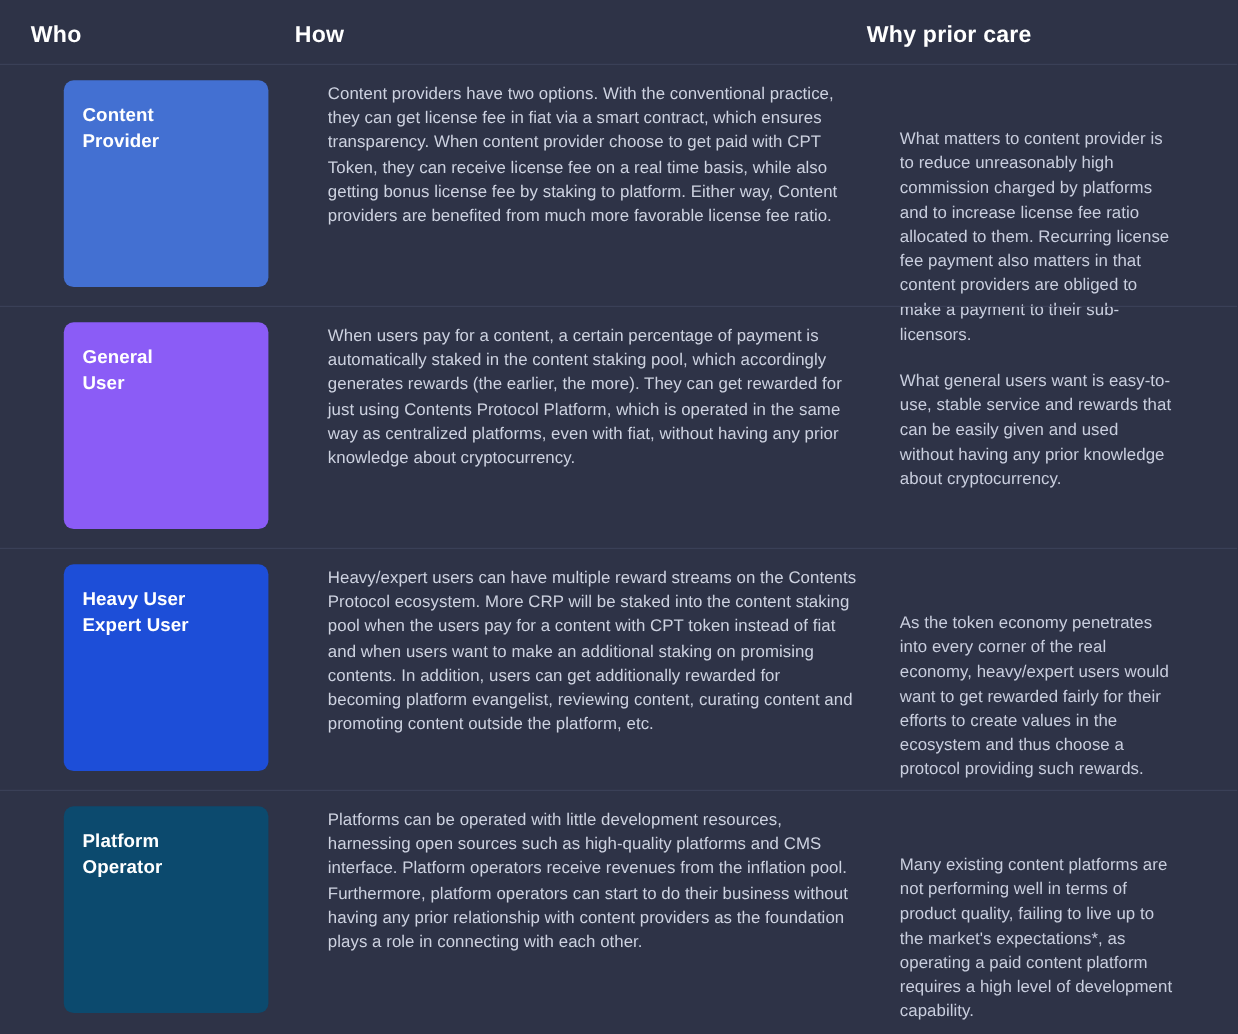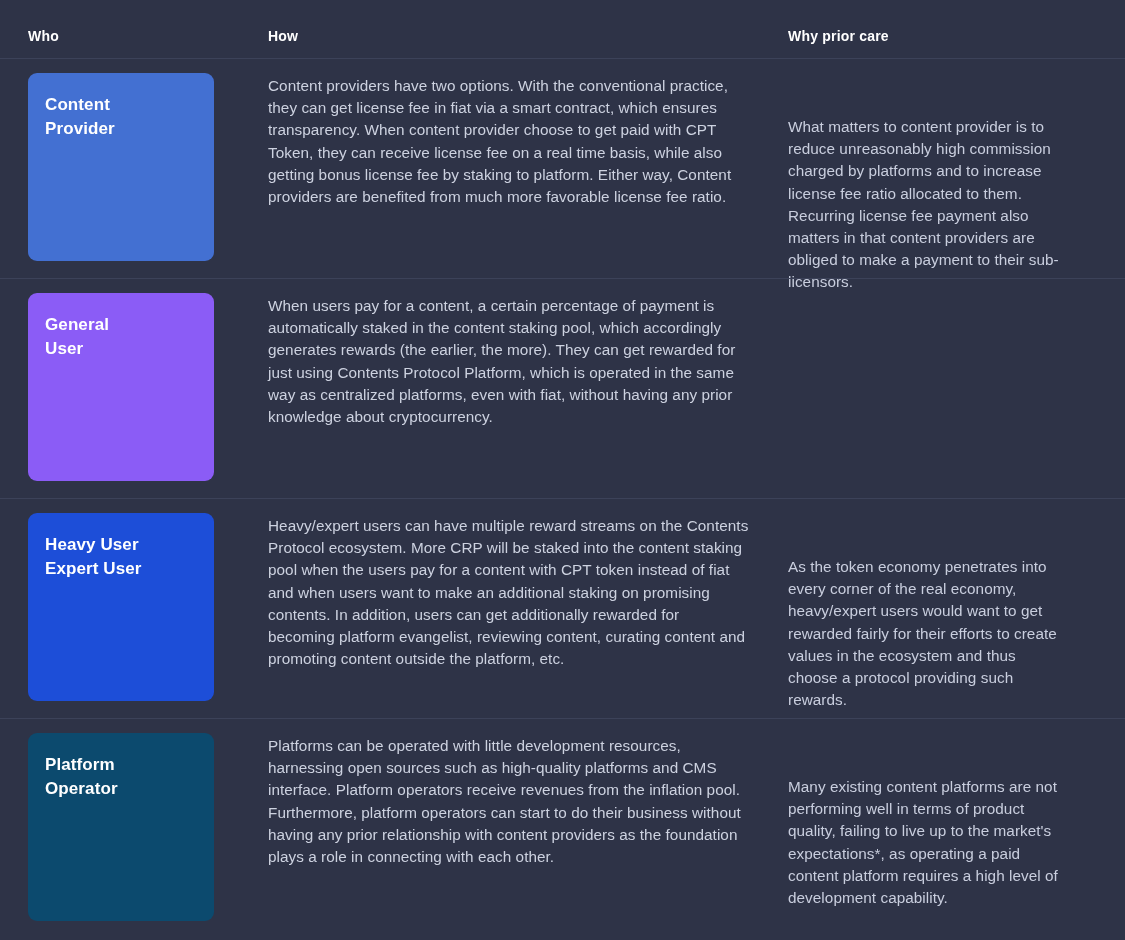--- a/index.html
+++ b/index.html
@@ -26,21 +26,21 @@
     align-items: flex-end;
     height: 58px;
     padding: 0 28px;
   }
   .col-who   { width: 220px; flex: 0 0 220px; }
   .col-how   { width: 530px; flex: 0 0 530px; }
   .col-why   { flex: 1 1 auto; }
 
   .header-cell {
     color: #ffffff;
-    font-size: 14px;
+    font-size: 21px;
     font-weight: bold;
     letter-spacing: 0.2px;
     padding-bottom: 14px;
   }
   .col-how.header-cell { padding-left: 20px; }
   .col-why.header-cell { padding-left: 10px; }
 
   
   .table-row {
     display: flex;
@@ -51,20 +51,21 @@
   .row-1 { height: 220px; }
   .row-2 { height: 220px; }
   .row-3 { height: 220px; }
   .row-4 { height: 222px; }
 
   .who-cell {
     width: 220px;
     flex: 0 0 220px;
     padding-top: 14px;
     padding-bottom: 16px;
+    margin-left: 30px;
   }
 
   .persona-card {
     width: 186px;
     height: 188px;
     border-radius: 9px;
     padding: 20px 16px 0 17px;
     color: #ffffff;
     font-size: 17px;
     font-weight: bold;
@@ -116,20 +117,23 @@
   </div>
 
   <div class="table-row row-2">
     <div class="who-cell">
       <div class="persona-card" style="background: #8b5cf6;">General
 User</div>
     </div>
     <div class="how-cell">
       <p class="body-text">When users pay for a content, a certain percentage of payment is automatically staked in the content staking pool, which accordingly generates rewards (the earlier, the more). They can get rewarded for just using Contents Protocol Platform, which is operated in the same way as centralized platforms, even with fiat, without having any prior knowledge about cryptocurrency.</p>
     </div>
+    <div class="why-cell">
+      <p class="body-text">What general users want is easy-to-use, stable service and rewards that can be easily given and used without having any prior knowledge about cryptocurrency.</p>
+    </div>
   </div>
 
   <div class="table-row row-3">
     <div class="who-cell">
       <div class="persona-card" style="background: #1d4ed8;">Heavy User
 Expert User</div>
     </div>
     <div class="how-cell">
       <p class="body-text">Heavy/expert users can have multiple reward streams on the Contents Protocol ecosystem. More CRP will be staked into the content staking pool when the users pay for a content with CPT token instead of fiat and when users want to make an additional staking on promising contents. In addition, users can get additionally rewarded for becoming platform evangelist, reviewing content, curating content and promoting content outside the platform, etc.</p>
     </div>

